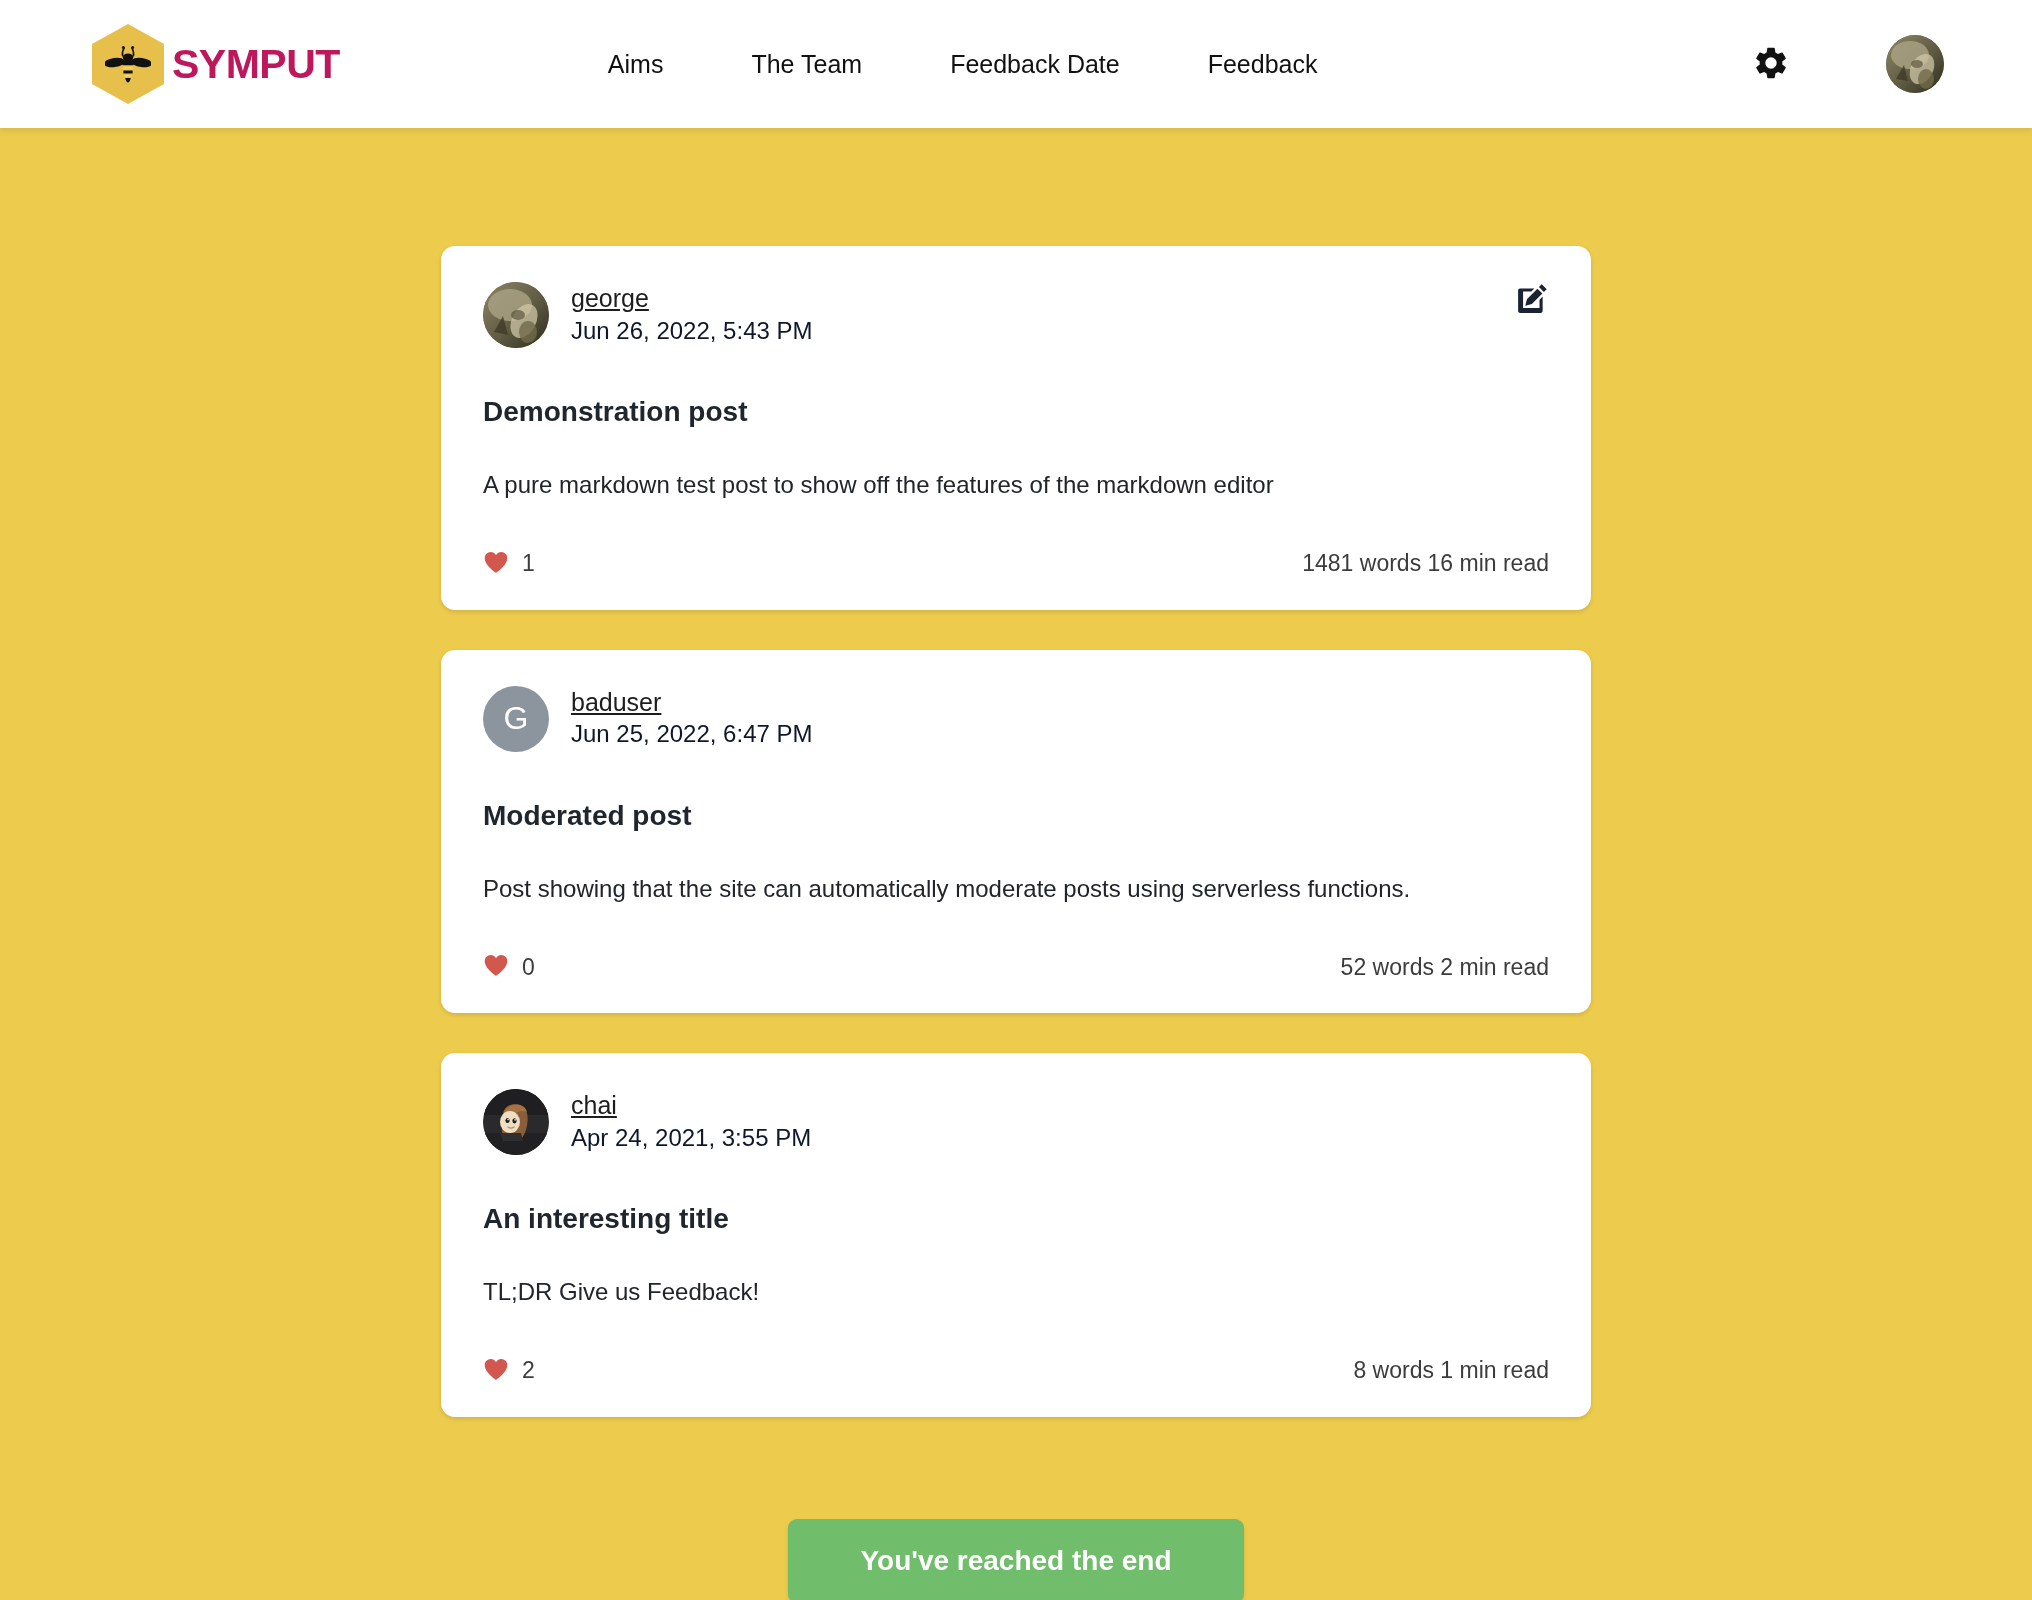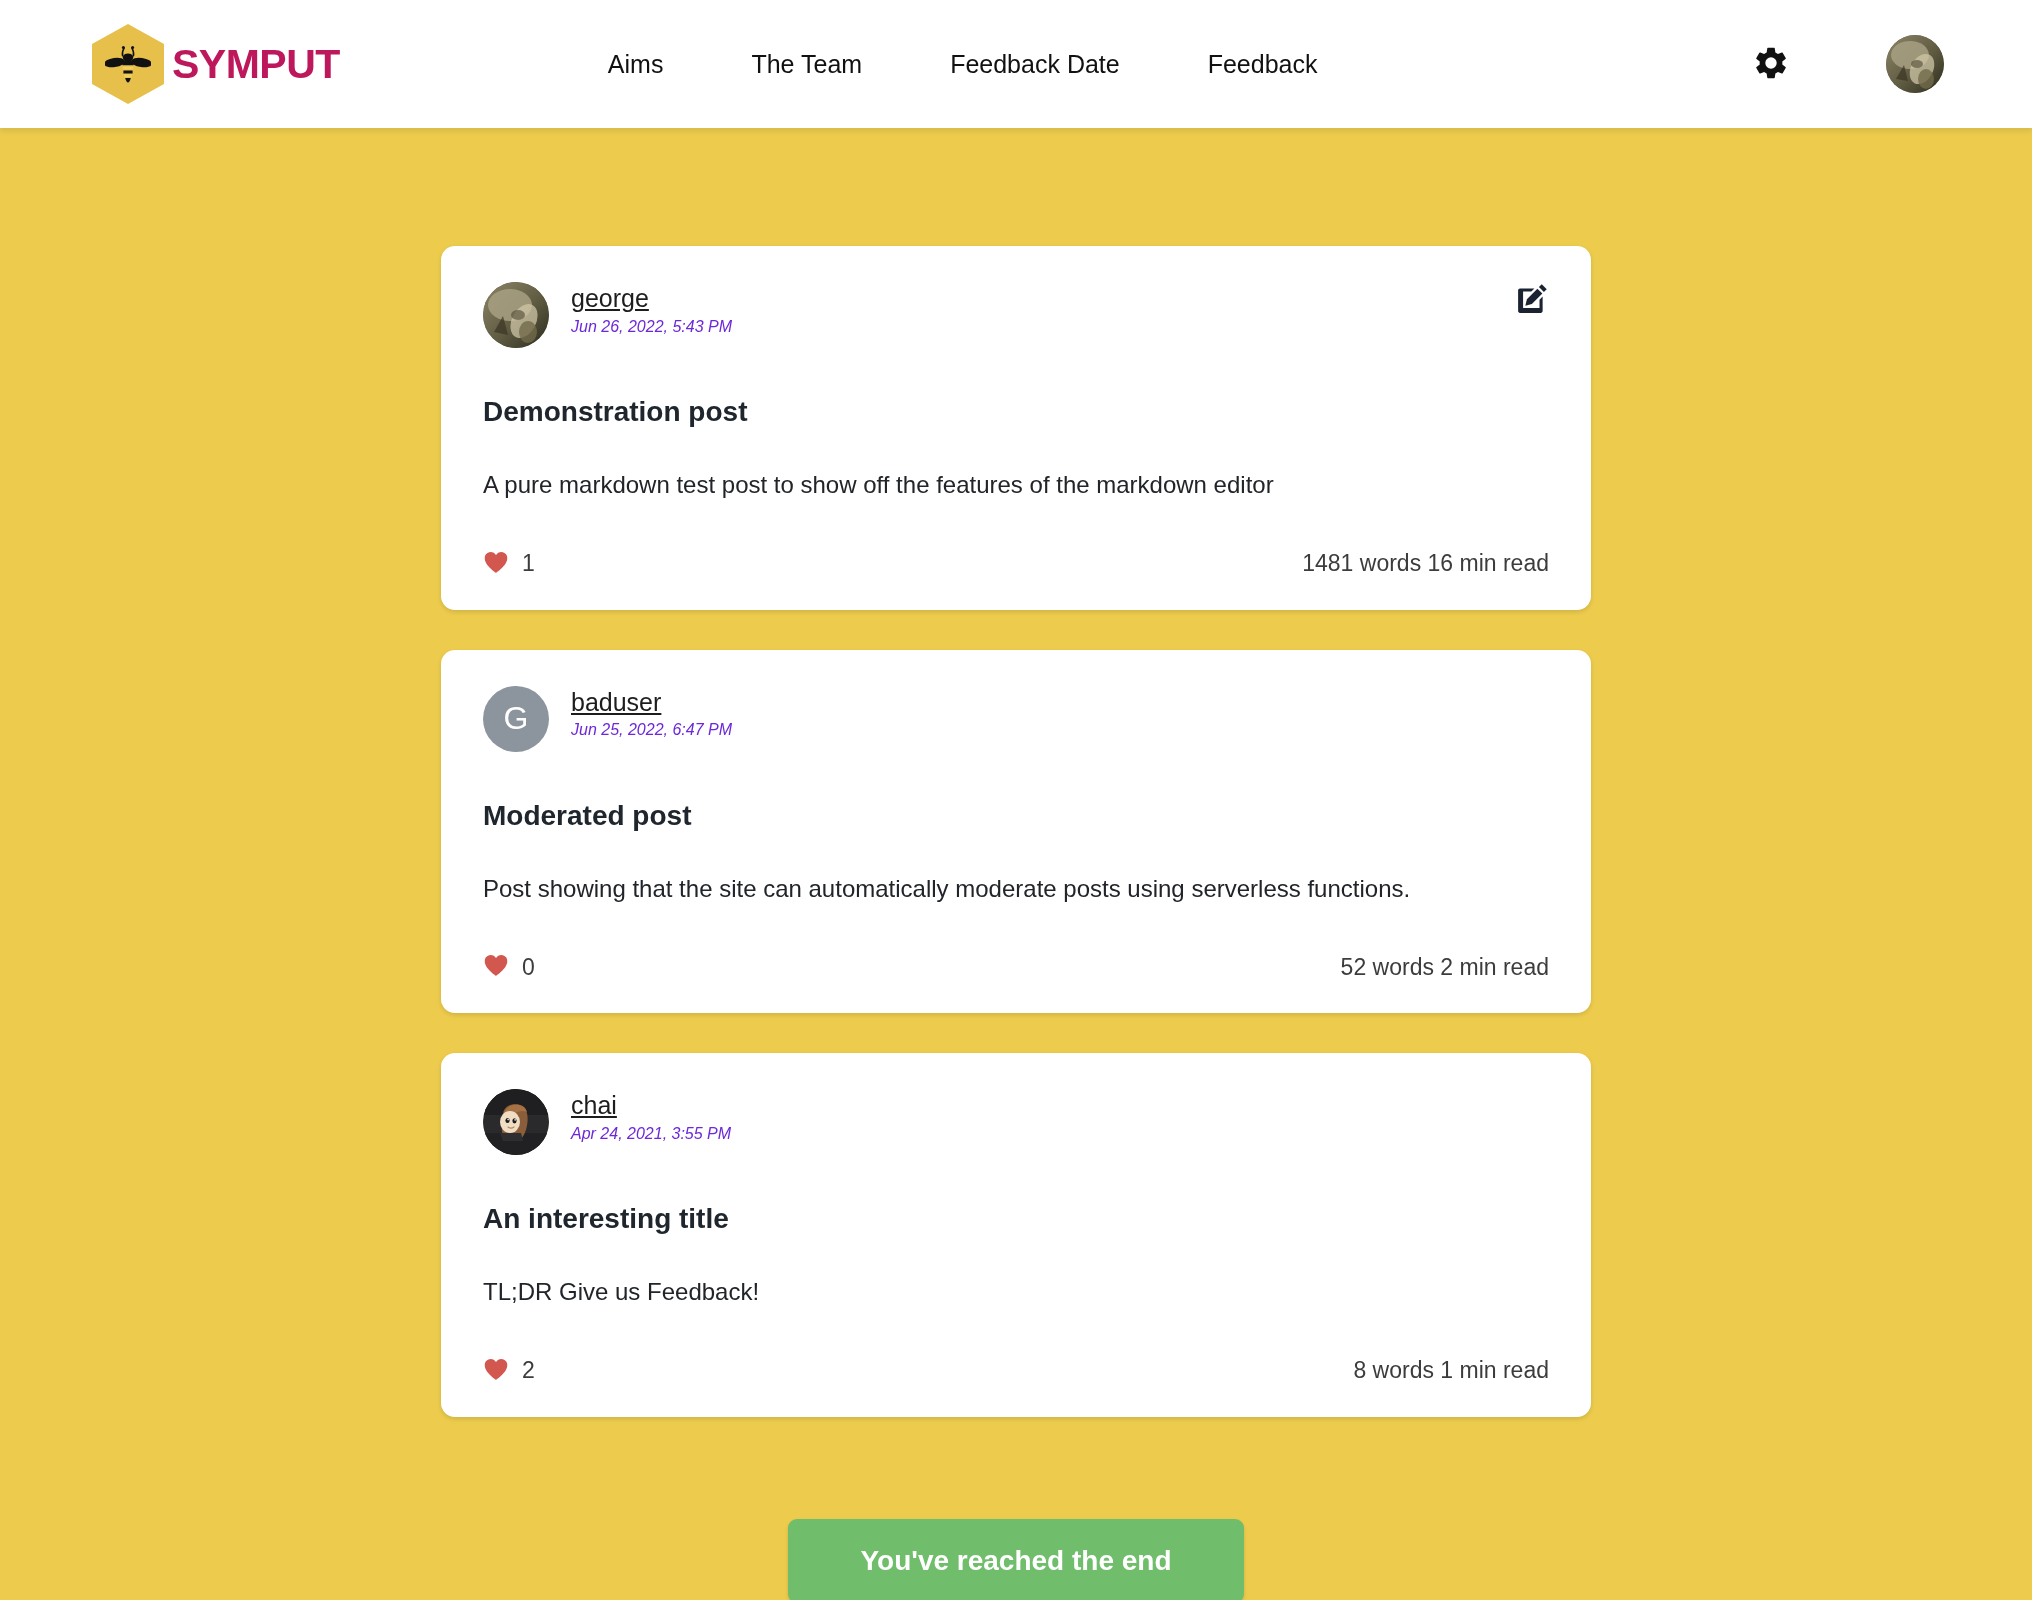--- a/index.html
+++ b/index.html
@@ -153,24 +153,23 @@
 
   .post-author {
     font-size: 25px;
     color: #1d1d1d;
     text-decoration: underline;
     line-height: 1.15;
     width: fit-content;
   }
 
   .post-date {
-    font-size: 16px;
-    color: #6d28d9;
+    font-size: 24px;
+    color: #0f172a;
     line-height: 1.2;
-    font-style: italic;
   }
 
   .edit-btn {
     position: absolute;
     top: 36px;
     right: 42px;
     background: none;
     border: none;
     padding: 0;
     cursor: pointer;

